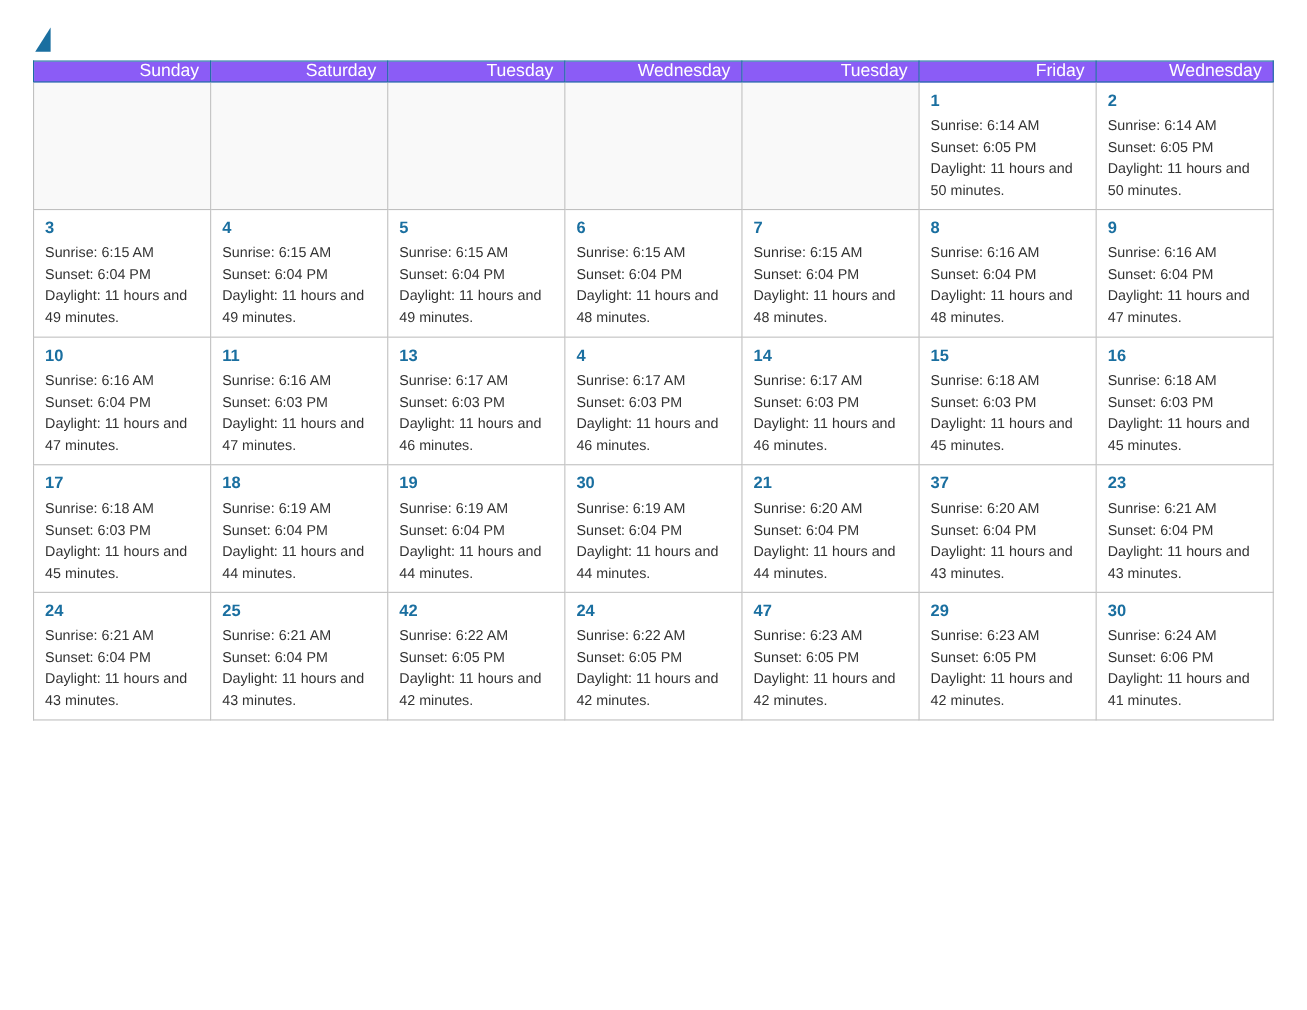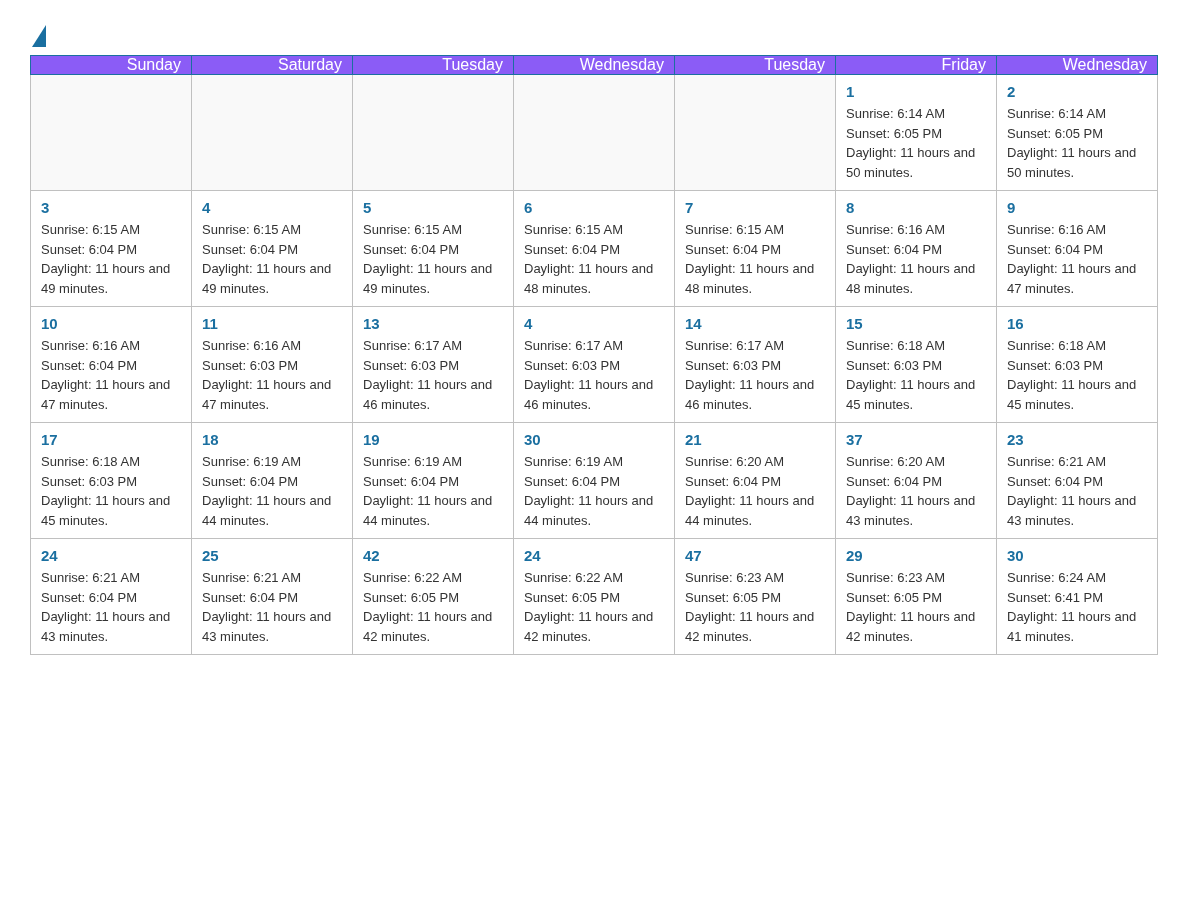--- a/index.html
+++ b/index.html
@@ -261,17 +261,17 @@
         <td>
           <span class="day-number">47</span>
           <div class="day-info"><span>Sunrise: 6:23 AM</span><br><span>Sunset: 6:05 PM</span><br><span>Daylight: 11 hours and 42 minutes.</span></div>
         </td>
         <td>
           <span class="day-number">29</span>
           <div class="day-info"><span>Sunrise: 6:23 AM</span><br><span>Sunset: 6:05 PM</span><br><span>Daylight: 11 hours and 42 minutes.</span></div>
         </td>
         <td>
           <span class="day-number">30</span>
-          <div class="day-info"><span>Sunrise: 6:24 AM</span><br><span>Sunset: 6:41 PM</span><br><span>Daylight: 11 hours and 41 minutes.</span></div>
+          <div class="day-info"><span>Sunrise: 6:24 AM</span><br><span>Sunset: 6:06 PM</span><br><span>Daylight: 11 hours and 41 minutes.</span></div>
         </td>
       </tr>
     </tbody>
 </table>
 
 </body></html>

